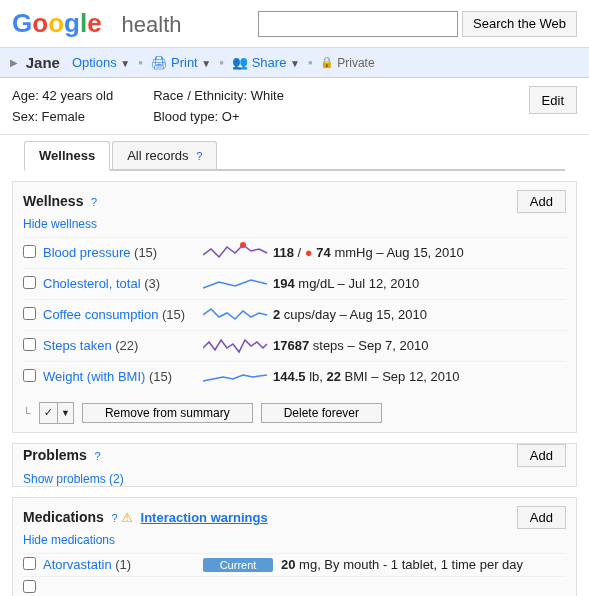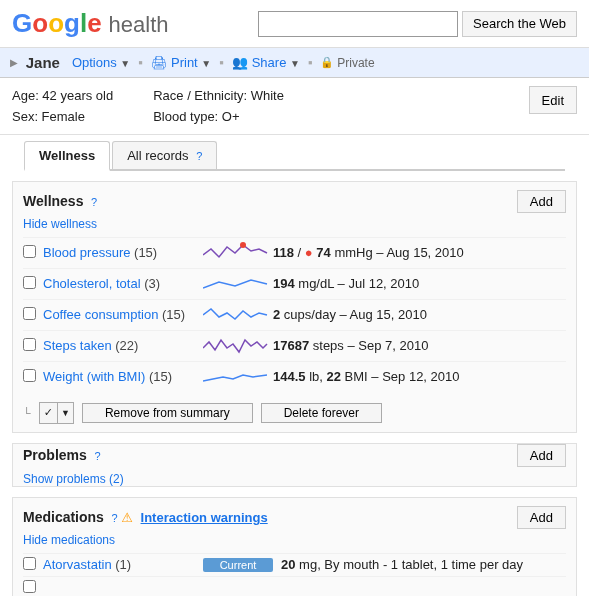--- a/index.html
+++ b/index.html
@@ -3,21 +3,21 @@
   <meta charset="utf-8">
   <style>
     * { box-sizing: border-box; margin: 0; padding: 0; }
     body { font-family: Arial, sans-serif; font-size: 13px; color: #222; background: #fff; width: 589px; }
 
     
     .header {
       display: flex; align-items: center; justify-content: space-between;
       padding: 8px 12px; background: #fff; border-bottom: 1px solid #ddd;
     }
-    .logo { display: flex; align-items: baseline; gap: 3px; }
+    .logo { display: flex; align-items: baseline; gap: 16px; }
     .logo-google { font-size: 26px; font-weight: bold; }
     .logo-g { color: #4285F4; }
     .logo-o1 { color: #EA4335; }
     .logo-o2 { color: #FBBC05; }
     .logo-g2 { color: #4285F4; }
     .logo-l { color: #34A853; }
     .logo-e { color: #EA4335; }
     .logo-health { font-size: 22px; font-weight: normal; color: #666; margin-left: 4px; }
     .header-search { display: flex; align-items: center; gap: 4px; }
     .header-search input {

